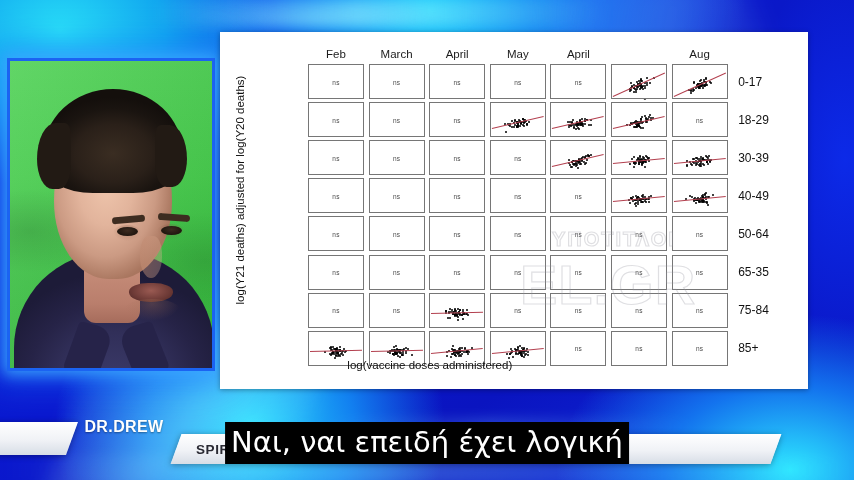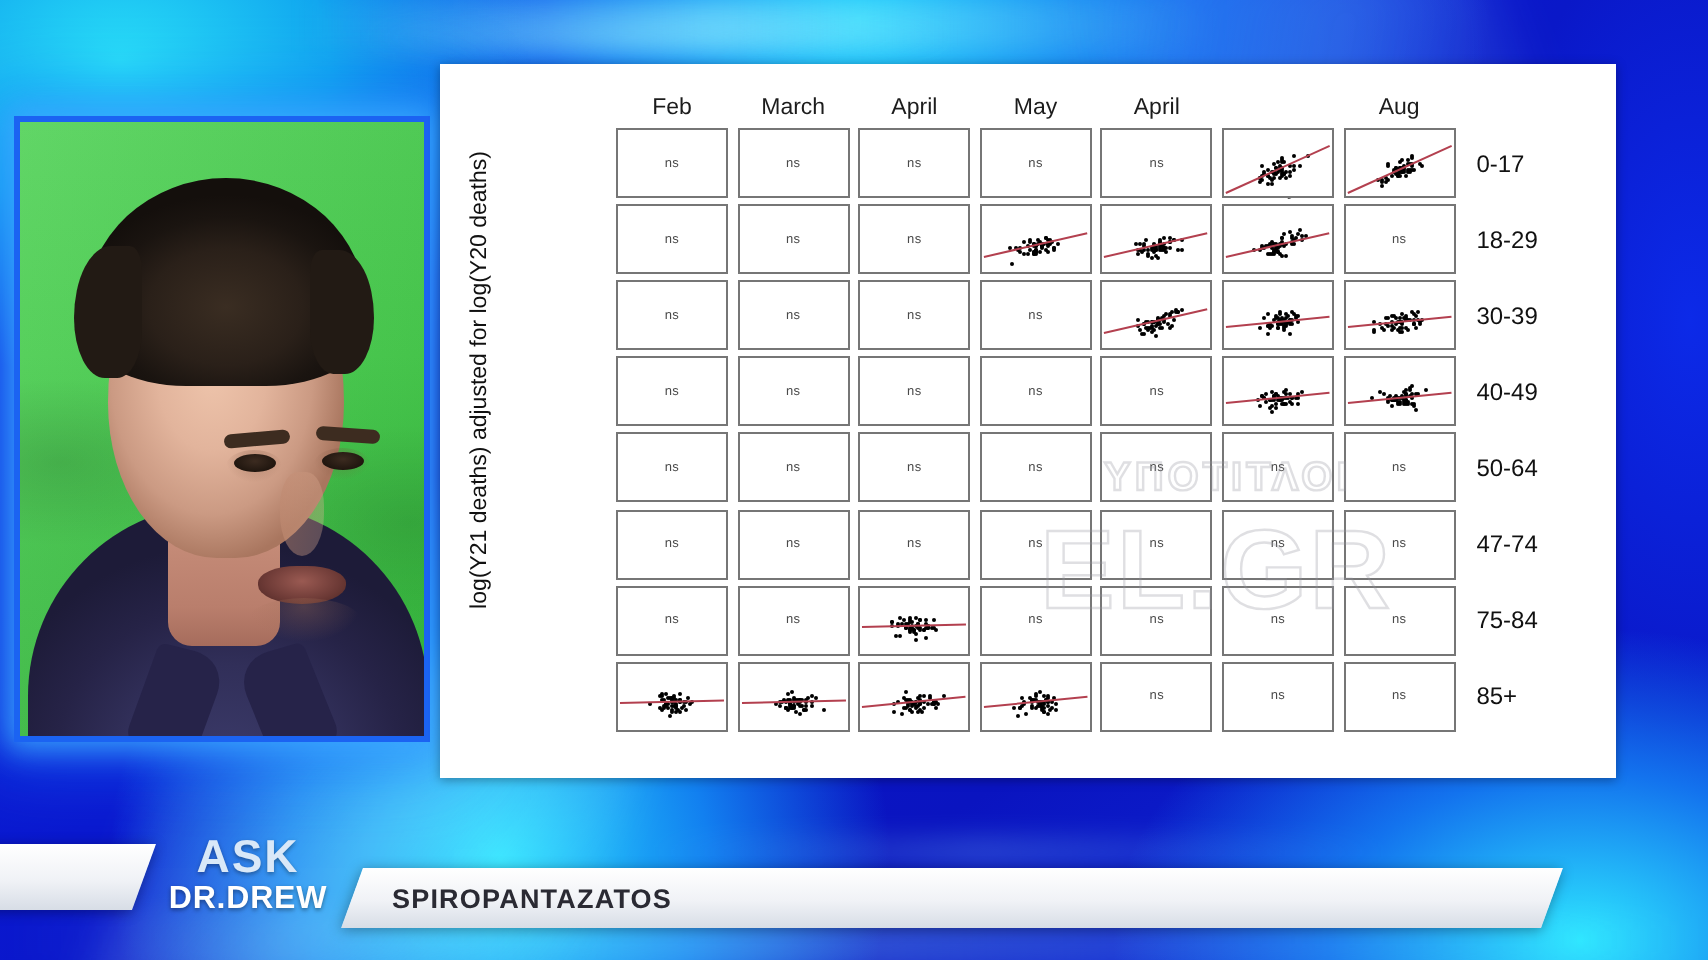--- a/index.html
+++ b/index.html
@@ -302,21 +302,21 @@
         <div class="col-header" style="left: 121.2px; width: 56px;">April</div>
         <div class="col-header" style="left: 181.8px; width: 56px;">May</div>
         <div class="col-header" style="left: 242.4px; width: 56px;">April</div>
         <div class="col-header" style="left: 303px; width: 56px; margin-top: 40px;">July</div>
         <div class="col-header" style="left: 363.6px; width: 56px;">Aug</div>
         <div class="row-label" style="left: 430.2px; top: 27.5px;">0-17</div>
         <div class="row-label" style="left: 430.2px; top: 65.6px;">18-29</div>
         <div class="row-label" style="left: 430.2px; top: 103.7px;">30-39</div>
         <div class="row-label" style="left: 430.2px; top: 141.8px;">40-49</div>
         <div class="row-label" style="left: 430.2px; top: 179.9px;">50-64</div>
-        <div class="row-label" style="left: 430.2px; top: 218px;">47-74</div>
+        <div class="row-label" style="left: 430.2px; top: 218px;">65-35</div>
         <div class="row-label" style="left: 430.2px; top: 256.1px;">75-84</div>
         <div class="row-label" style="left: 430.2px; top: 294.2px;">85+</div>
         <div class="panel" style="left: 0px; top: 18px; width: 56px; height: 35px; border-color: rgb(118, 118, 118);">
           <div class="ns-text">ns</div>
         </div>
         <div class="panel" style="left: 60.6px; top: 18px; width: 56px; height: 35px; border-color: rgb(118, 118, 118);">
           <div class="ns-text">ns</div>
         </div>
         <div class="panel" style="left: 121.2px; top: 18px; width: 56px; height: 35px; border-color: rgb(118, 118, 118);">
           <div class="ns-text">ns</div>
@@ -1254,27 +1254,28 @@
         </div>
         <div class="panel" style="left: 303px; top: 284.7px; width: 56px; height: 35px; border-color: rgb(118, 118, 118);">
           <div class="ns-text">ns</div>
         </div>
         <div class="panel" style="left: 363.6px; top: 284.7px; width: 56px; height: 35px; border-color: rgb(118, 118, 118);">
           <div class="ns-text">ns</div>
         </div>
       </div>
 
     <div class="y-axis-label">log(Y21 deaths) adjusted for log(Y20 deaths)</div>
+    <div class="x-axis-label" id="xlab" style="width: 419.6px; top: 326.8px;">log(vaccine doses administered)</div>
 
     <div class="watermark wm1">ΥΠΟΤΙΤΛΟΙ</div>
     <div class="watermark wm2">EL.GR</div>
   </div>
 
   <div class="lt-plate" id="lt-left-plate"></div>
   <div id="askdrew">
-    <div class="l1">ASK</div>
     <div class="l2">DR.DREW</div>
   </div>
   <div class="lt-plate" id="lt-name-plate"></div>
   <div id="lt-name-text">SPIROPANTAZATOS</div>
 
+  <div id="subtitle">Ναι, ναι επειδή έχει λογική</div>
 
 </div>
 
 </body></html>

